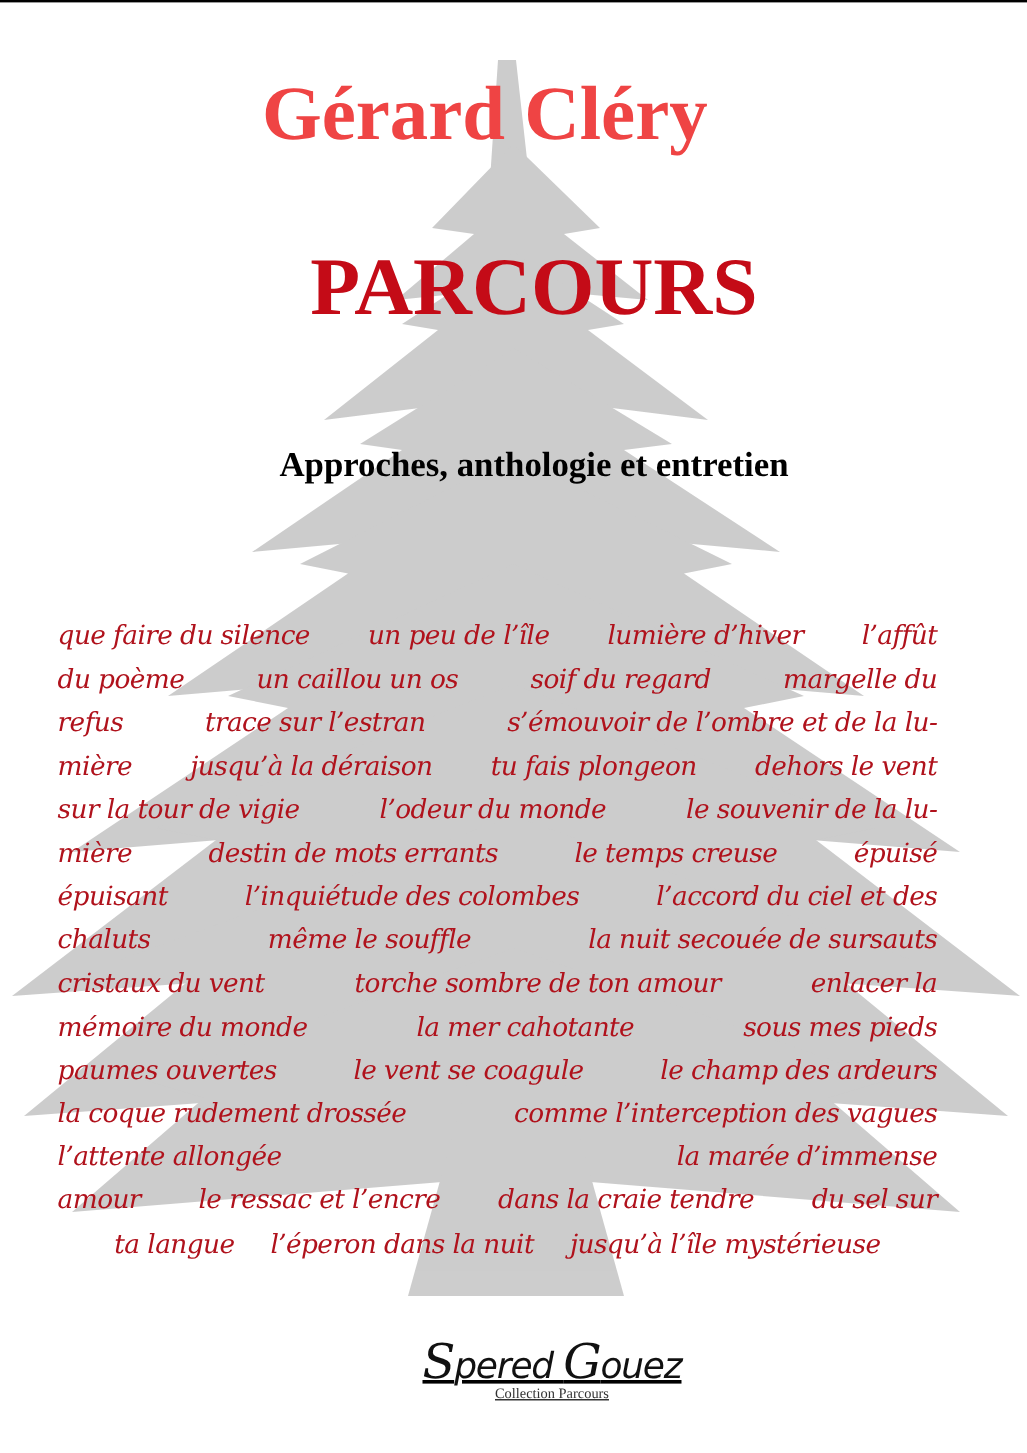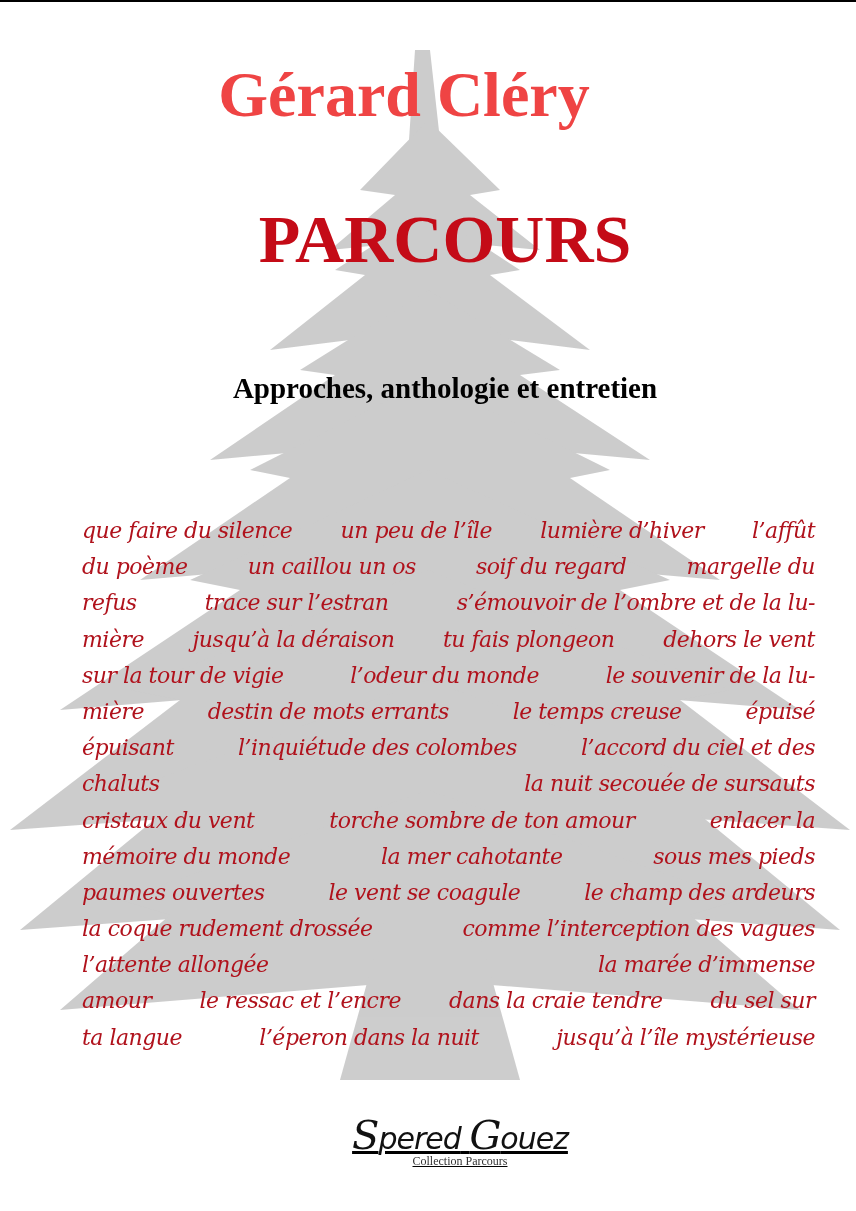--- a/index.html
+++ b/index.html
@@ -15,29 +15,29 @@
   }
   .title {
     position: absolute; left: 0; width: 890px; top: 200px; text-align: center;
     font-size: 68px; font-weight: bold; color: #c40b17; z-index: 1;
   }
   .subtitle {
     position: absolute; left: 0; width: 890px; top: 372px; text-align: center;
     font-size: 29px; font-weight: bold; color: #000; z-index: 1;
   }
   .body-text {
-    position: absolute; left: 82px; top: 513px; width: 733px; z-index: 1;
+    position: absolute; left: 48px; top: 513px; width: 733px; z-index: 1;
     font-family: "DejaVu Serif", serif; font-style: italic;
     font-size: 22px; color: #b0121c; line-height: 36.2px;
   }
   .line {
     display: flex; justify-content: space-between; white-space: nowrap; height: 36.2px;
     letter-spacing: -0.5px;
   }
-  .line.last { justify-content: space-between; gap: 24px; }
+  .line.last { justify-content: center; gap: 30px; }
   .logo {
     position: absolute; left: 340px; top: 1112px; width: 240px; height: 70px; z-index: 1; text-align: center; text-decoration: underline;
   }
   .logo-main {
     font-family: "DejaVu Sans", sans-serif; font-size: 30px; color: #111; letter-spacing: -1px;
     font-style: italic;
   }
   .logo-main .cap { font-family: "DejaVu Serif", serif; font-size: 40px; font-style: italic; }
   .logo-sub {
     font-family: "Liberation Serif", serif; font-size: 12px; color: #333; margin-top: -4px;
@@ -104,20 +104,21 @@
     <span>le temps creuse</span>
     <span>épuisé</span>
   </div>
   <div class="line">
     <span>épuisant</span>
     <span>l’inquiétude des colombes</span>
     <span>l’accord du ciel et des</span>
   </div>
   <div class="line">
     <span>chaluts</span>
+    <span>même le souffle</span>
     <span>la nuit secouée de sursauts</span>
   </div>
   <div class="line">
     <span>cristaux du vent</span>
     <span>torche sombre de ton amour</span>
     <span>enlacer la</span>
   </div>
   <div class="line">
     <span>mémoire du monde</span>
     <span>la mer cahotante</span>

